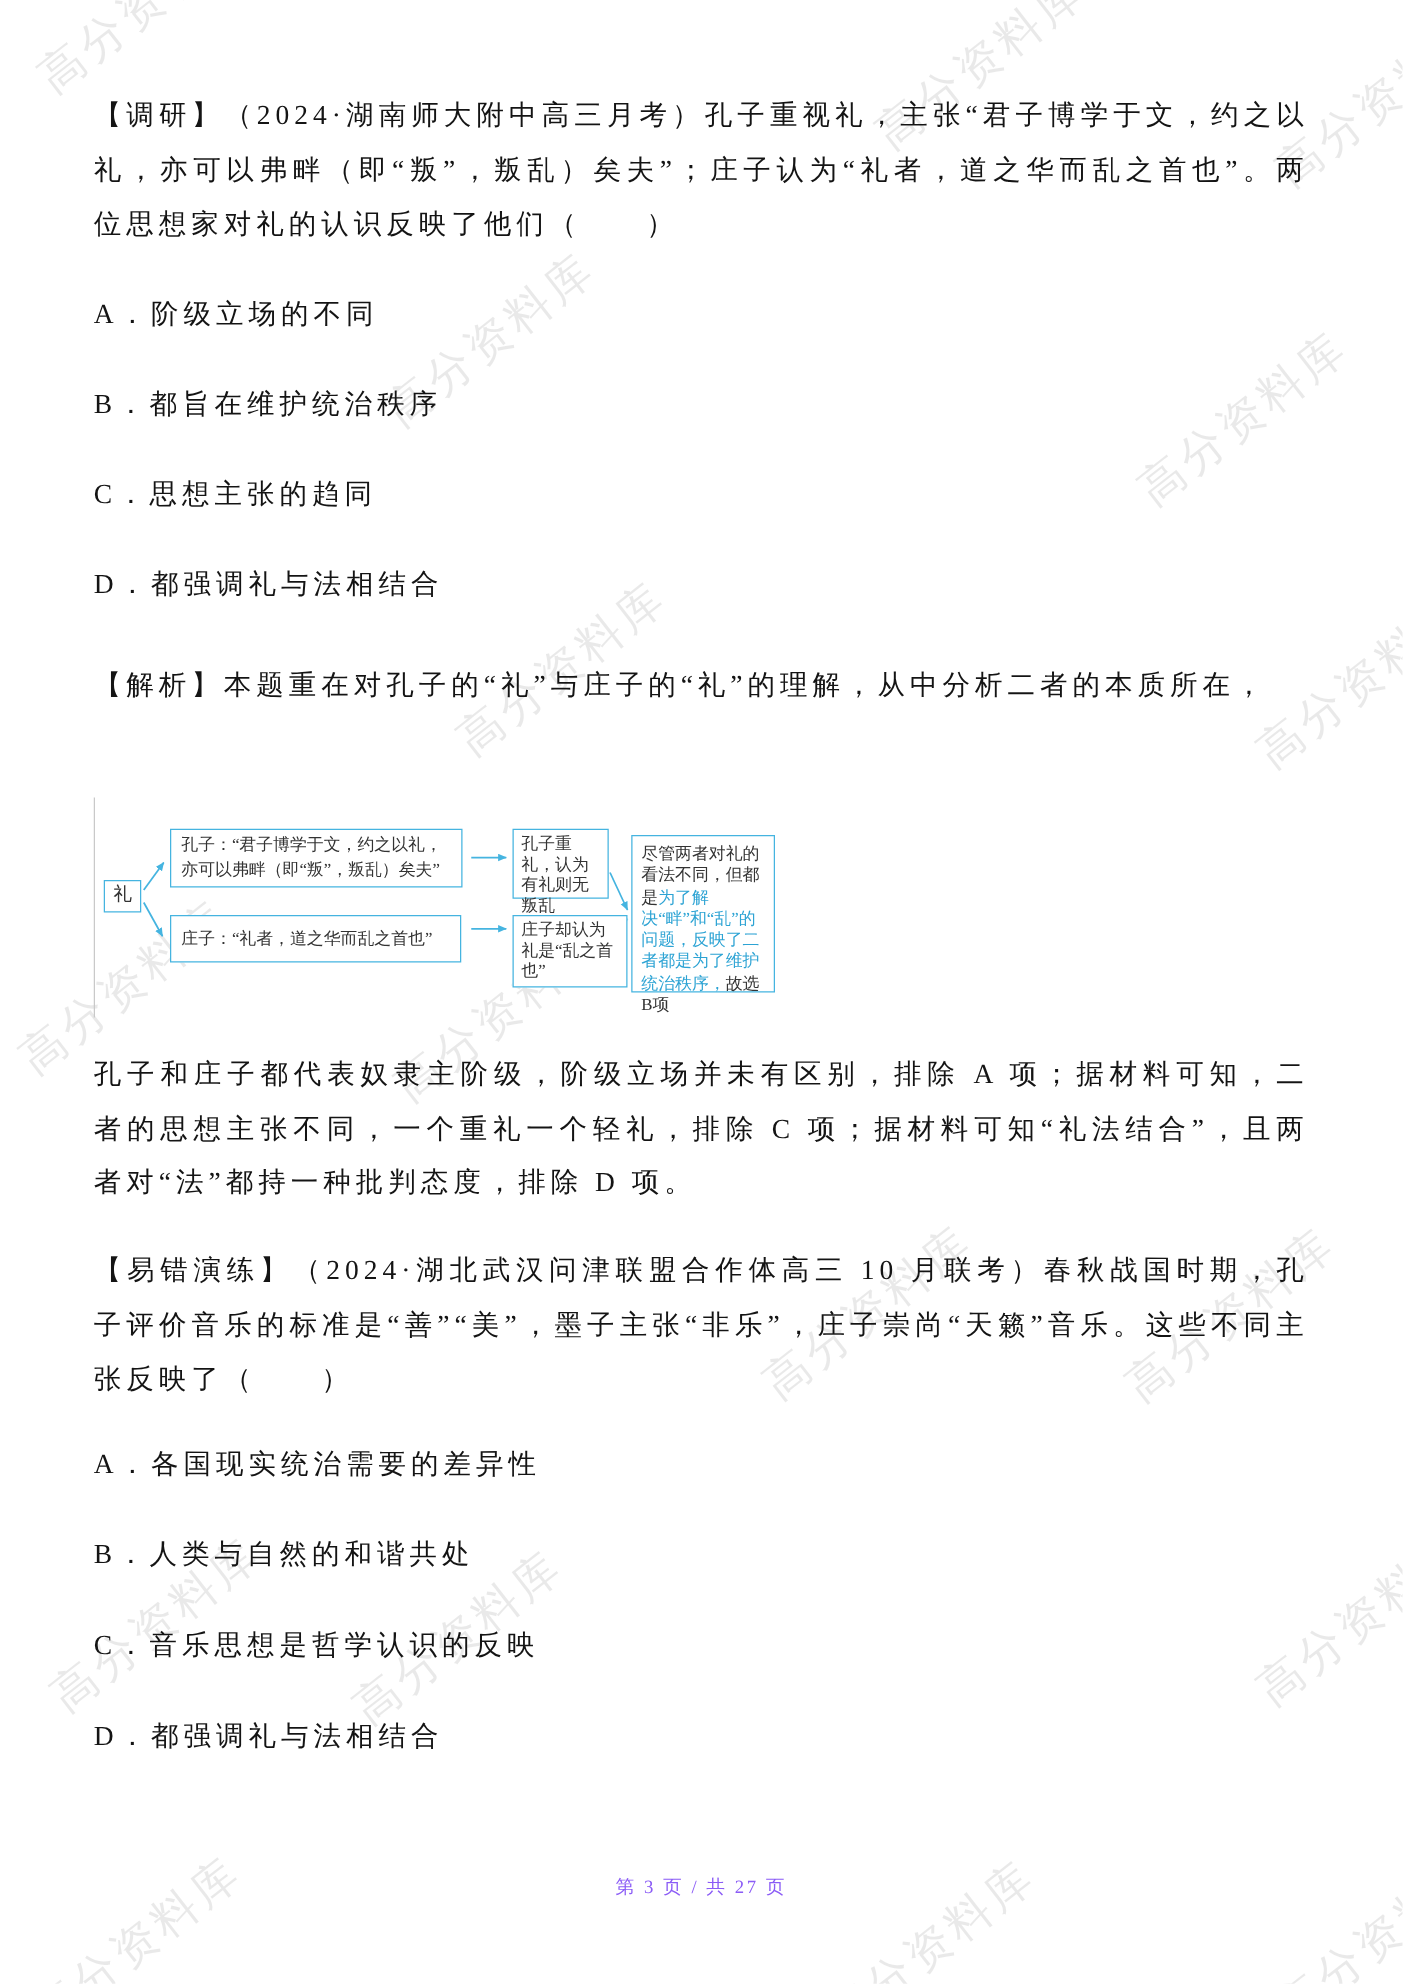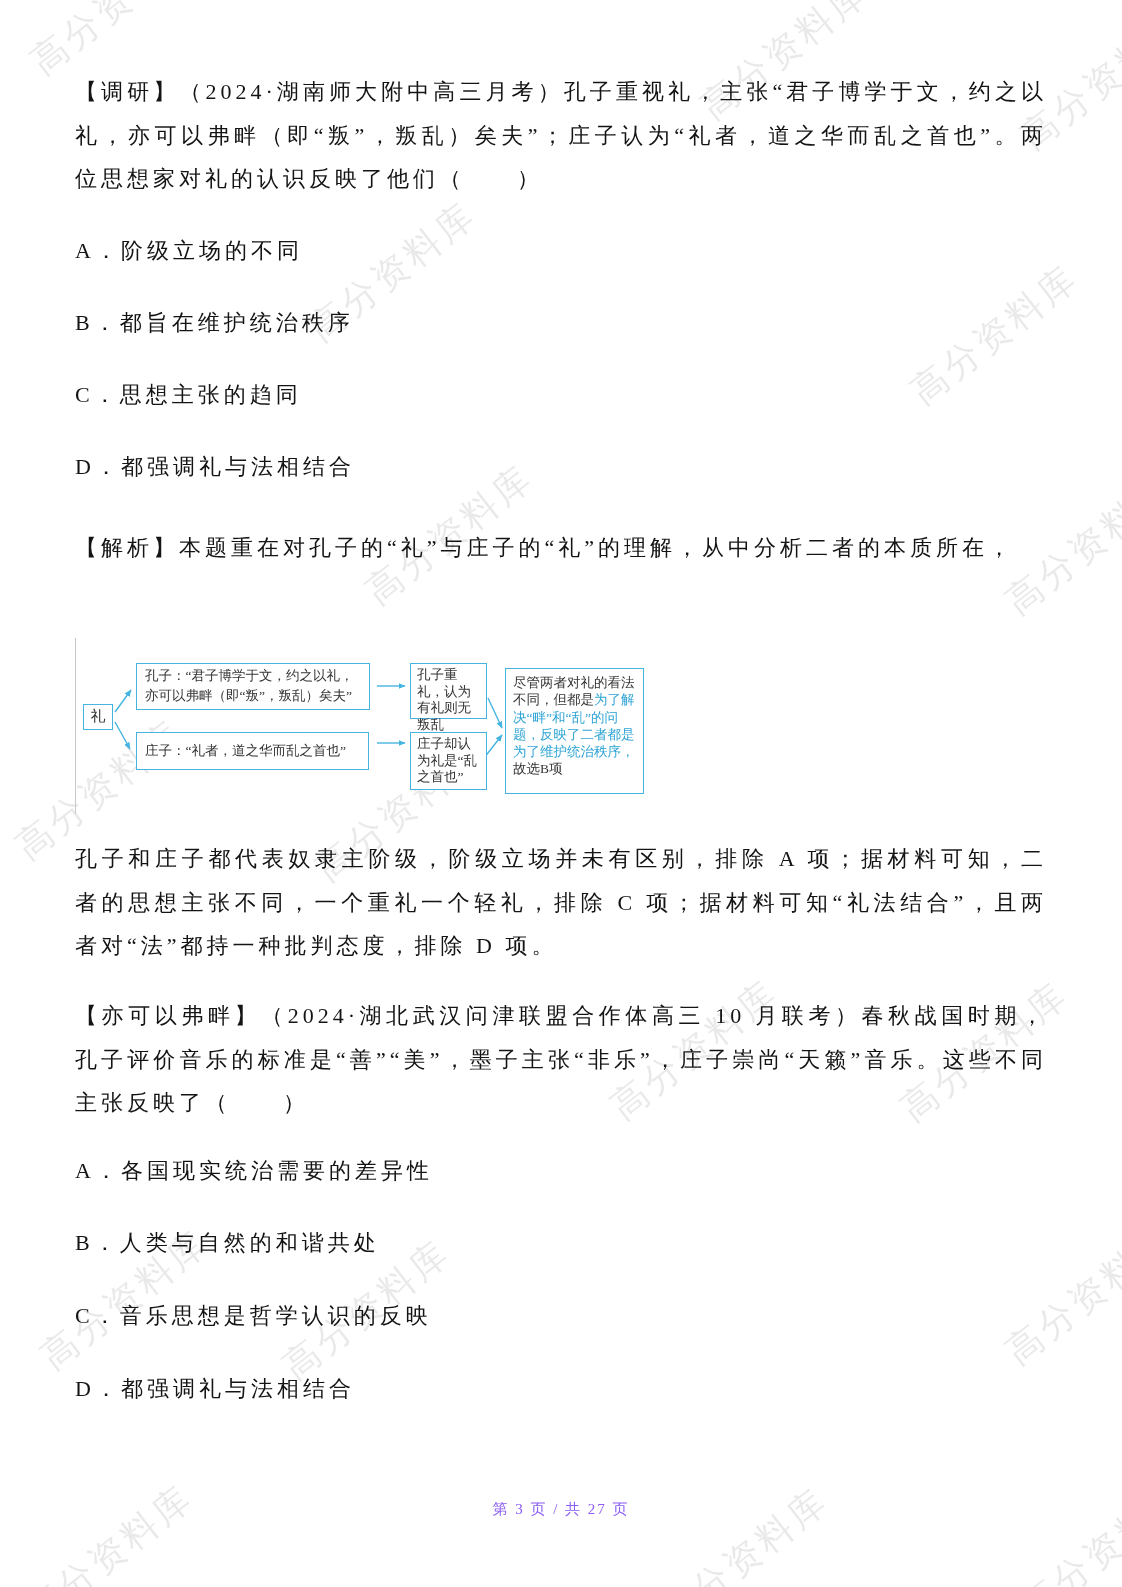--- a/index.html
+++ b/index.html
@@ -61,22 +61,22 @@
     line-height:1.32;
   }
   .dbox-root{
     left:7px;top:66px;width:30px;height:26px;
     display:flex;align-items:center;justify-content:center;
     font-size:15px;
   }
   .dbox-kq{left:60px;top:25px;width:234px;height:47px;padding:2px 8px;line-height:20px;}
   .dbox-zq{left:60px;top:94px;width:233px;height:38px;padding:0 8px;display:flex;align-items:center;}
   .dbox-kv{left:334px;top:25px;width:77px;height:56px;padding:3px 6px;line-height:16.5px;}
-  .dbox-zv{left:334px;top:94px;width:77px;height:58px;padding:3px 6px;line-height:16.5px;}
-  .dbox-concl{left:429px;top:30px;width:139px;height:126px;padding:5px 7px;line-height:17.3px;}
+  .dbox-zv{left:334px;top:94px;width:92px;height:58px;padding:3px 6px;line-height:16.5px;}
+  .dbox-concl{left:429px;top:30px;width:115px;height:126px;padding:5px 7px;line-height:17.3px;}
   .seg-blue{color:var(--blue-text);}
   
   .footer{
     position:absolute;
     left:0;top:1500px;width:1122px;
     text-align:center;
     font-size:15px;
     letter-spacing:2px;
     color:#8b5cf6;
   }
@@ -134,21 +134,21 @@
       <div class="dbox dbox-root">礼</div>
       <div class="dbox dbox-kq">孔子：“君子博学于文，约之以礼，亦可以弗畔（即“叛”，叛乱）矣夫”</div>
       <div class="dbox dbox-zq">庄子：“礼者，道之华而乱之首也”</div>
       <div class="dbox dbox-kv">孔子重礼，认为有礼则无叛乱</div>
       <div class="dbox dbox-zv">庄子却认为礼是“乱之首也”</div>
       <div class="dbox dbox-concl"><span>尽管两者对礼的看法不同，但都是</span><span class="seg-blue">为了解决“畔”和“乱”的问题，反映了二者都是为了维护统治秩序，</span><span>故选B项</span></div>
     </div>
 
     <p class="para" style="top:837px">孔子和庄子都代表奴隶主阶级，阶级立场并未有区别，排除 A 项；据材料可知，二者的思想主张不同，一个重礼一个轻礼，排除 C 项；据材料可知“礼法结合”，且两者对“法”都持一种批判态度，排除 D 项。</p>
 
-    <p class="para" style="top:994px"><span class="lbl">【亦可以弗畔】</span><span>（2024·湖北武汉问津联盟合作体高三 10 月联考）春秋战国时期，孔子评价音乐的标准是“善”“美”，墨子主张“非乐”，庄子崇尚“天籁”音乐。这些不同主张反映了（　　）</span></p>
+    <p class="para" style="top:994px"><span class="lbl">【易错演练】</span><span>（2024·湖北武汉问津联盟合作体高三 10 月联考）春秋战国时期，孔子评价音乐的标准是“善”“美”，墨子主张“非乐”，庄子崇尚“天籁”音乐。这些不同主张反映了（　　）</span></p>
 
     <p class="para opt" style="top:1149px">A．各国现实统治需要的差异性</p>
     <p class="para opt" style="top:1221px">B．人类与自然的和谐共处</p>
     <p class="para opt" style="top:1294px">C．音乐思想是哲学认识的反映</p>
     <p class="para opt" style="top:1367px">D．都强调礼与法相结合</p>
 
     <div class="footer">第 3 页 / 共 27 页</div>
 
   </div>
 </div>

